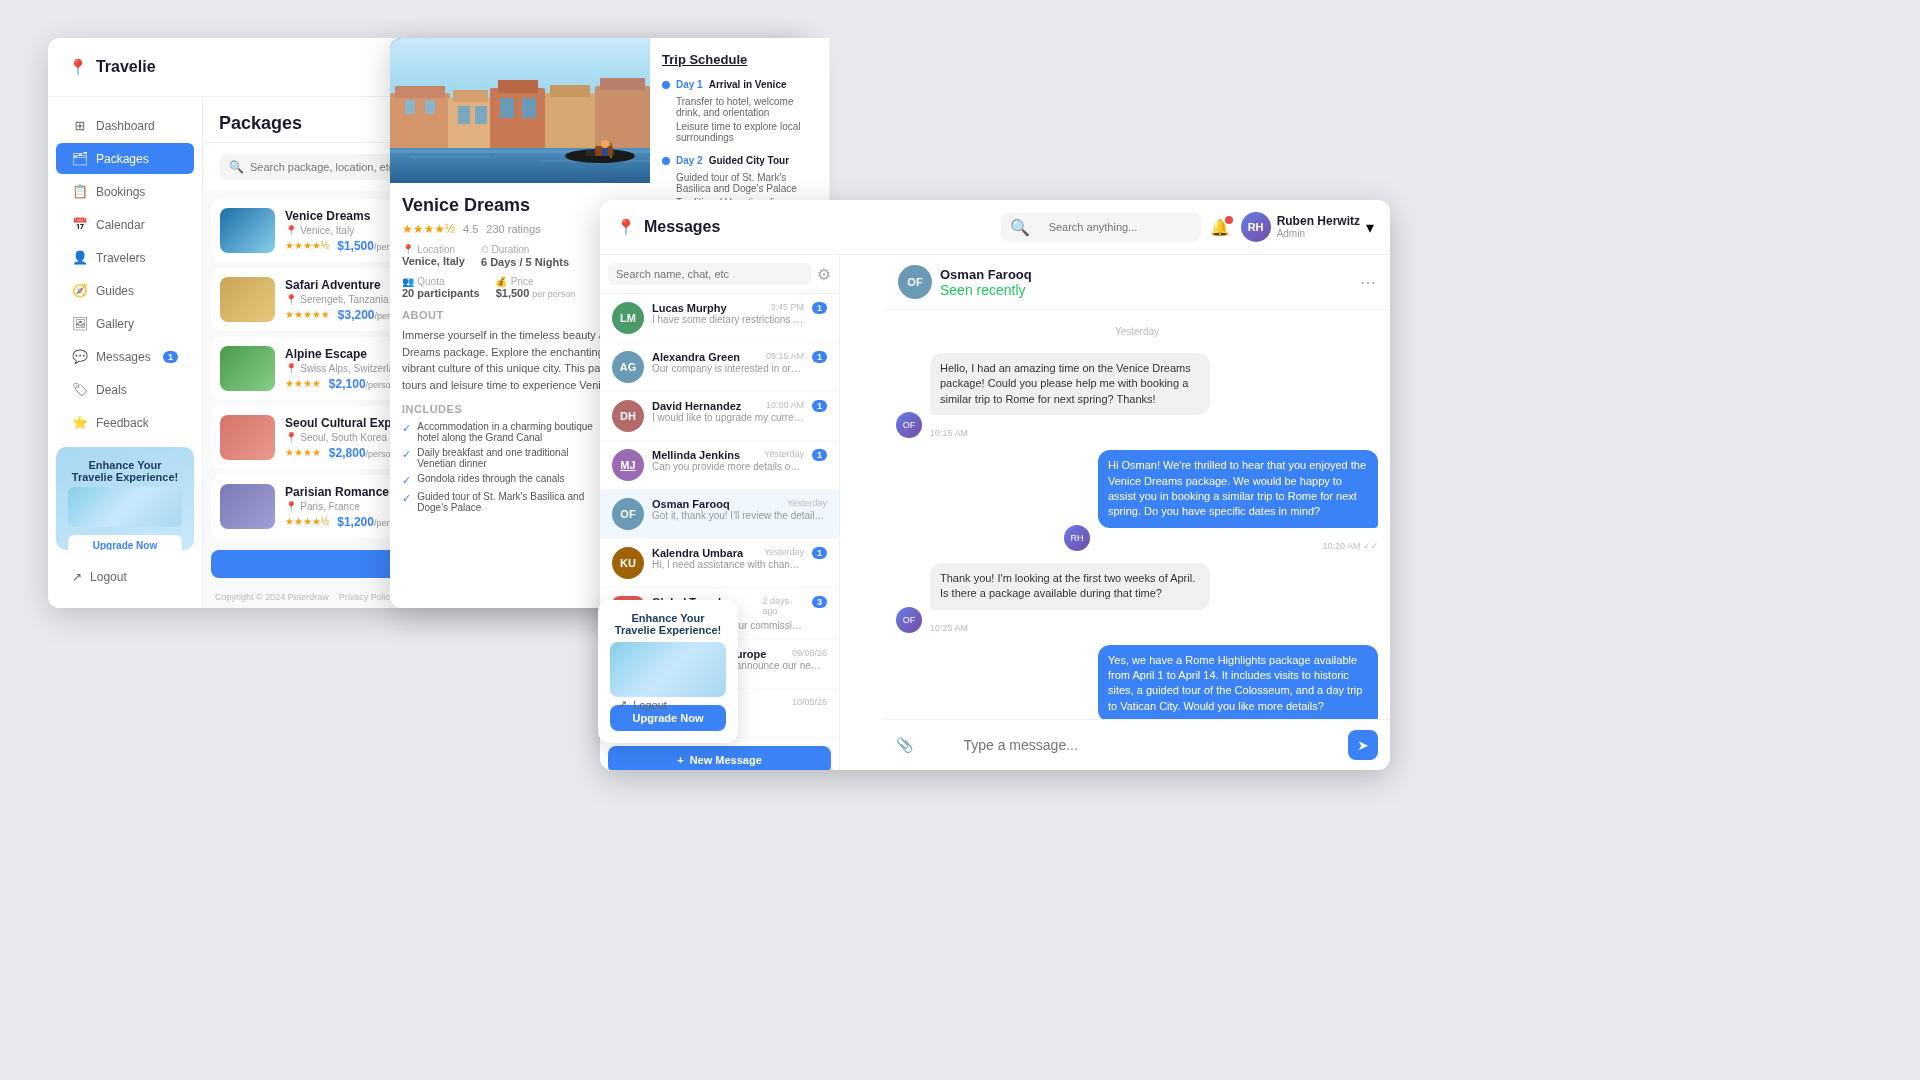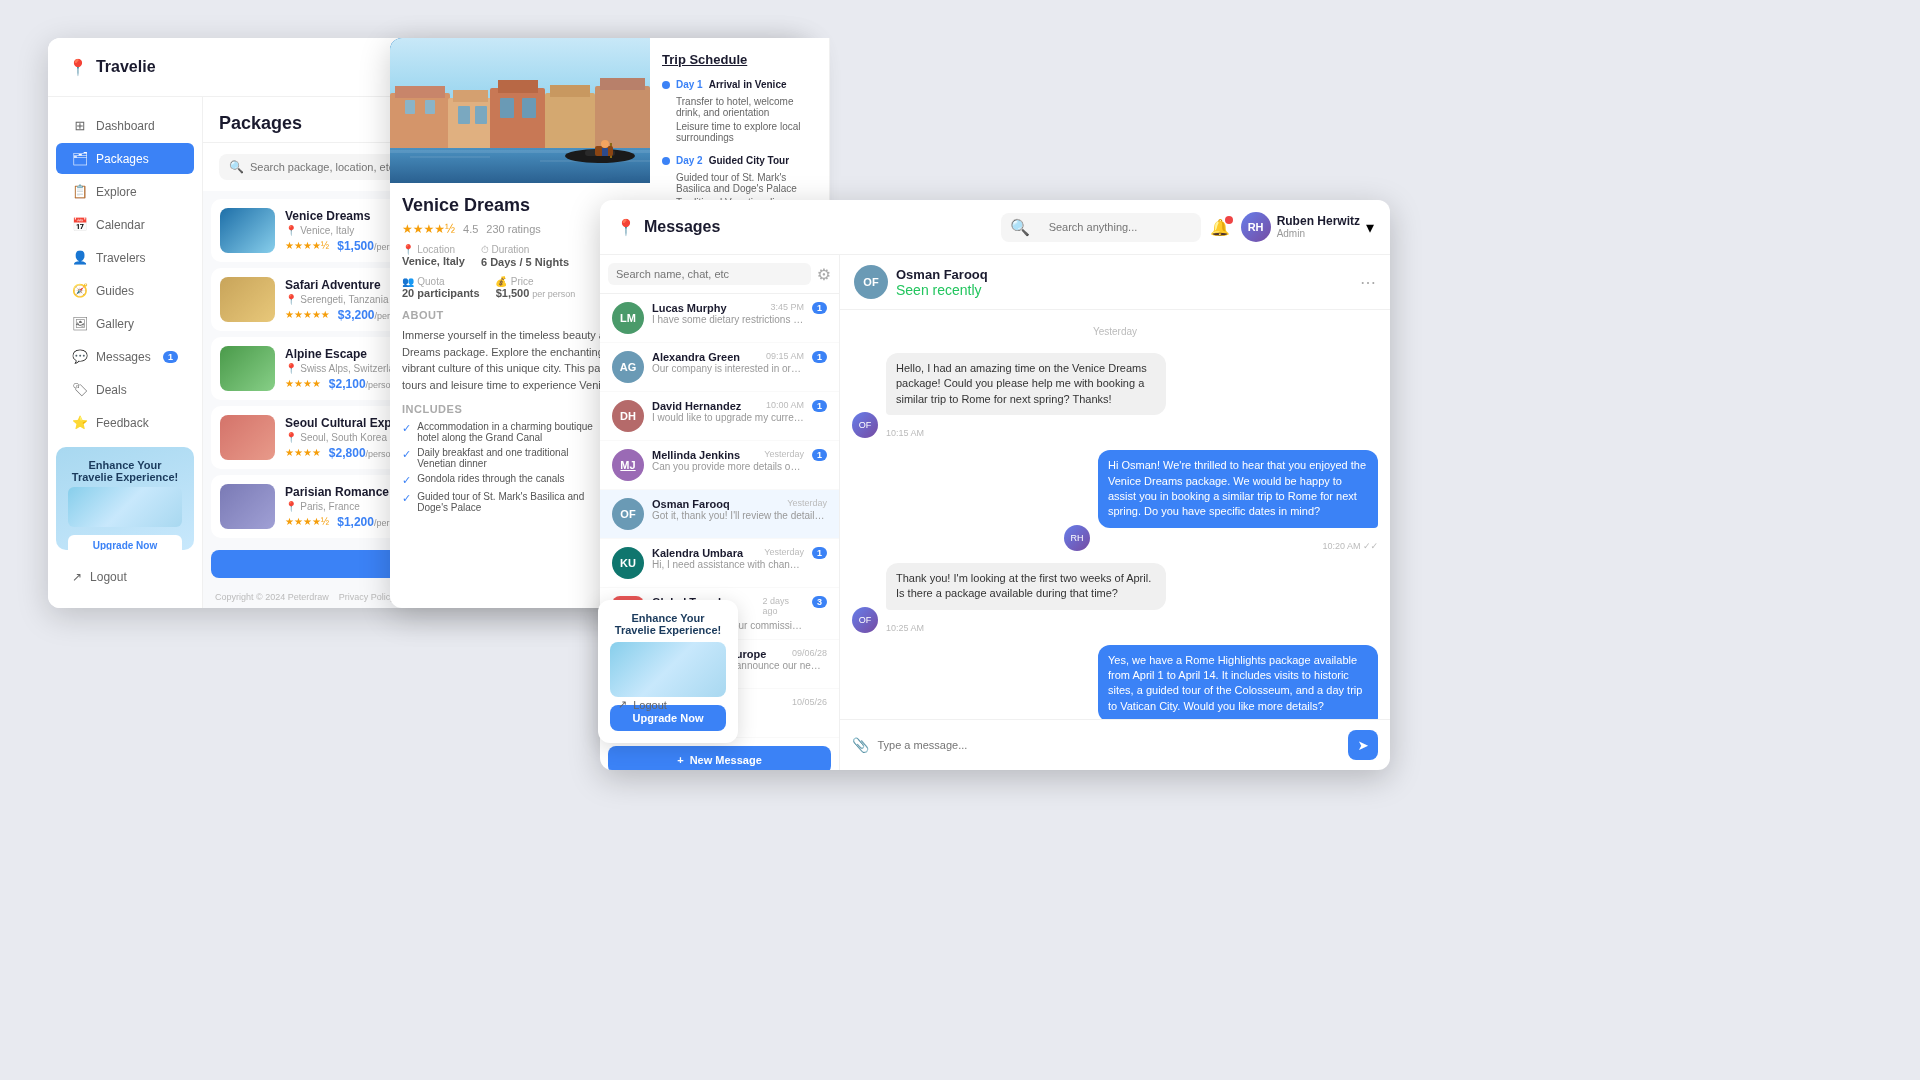--- a/index.html
+++ b/index.html
@@ -399,20 +399,21 @@
       gap: 6px;
       background: #f5f5f5;
       border-radius: 8px;
       padding: 5px 10px;
       width: 200px;
     }
     .msg-body {
       display: flex;
       flex: 1;
       overflow: hidden;
+      gap: 44px;
     }
     .contact-list {
       width: 240px;
       border-right: 1px solid #f0f0f0;
       overflow-y: auto;
       flex-shrink: 0;
     }
     .contact-search {
       padding: 8px;
       display: flex;
@@ -547,23 +548,24 @@
       align-items: center;
       gap: 8px;
       padding: 10px 12px;
       border-top: 1px solid #f0f0f0;
       flex-shrink: 0;
     }
     .chat-input {
       flex: 1;
       border: none;
       background: none;
-      font-size: 11px;
+      font-size: 14px;
       outline: none;
       color: #333;
+      margin-left: 42px;
     }
     .chat-send-btn {
       background: #3b82f6;
       color: #fff;
       border: none;
       border-radius: 8px;
       width: 30px;
       height: 30px;
       cursor: pointer;
       display: flex;
@@ -614,21 +616,21 @@
       <div class="nav-item">
         <span class="nav-icon">⊞</span>
         <span>Dashboard</span>
       </div>
       <div class="nav-item active">
         <span class="nav-icon">🗂</span>
         <span>Packages</span>
       </div>
       <div class="nav-item">
         <span class="nav-icon">📋</span>
-        <span>Explore</span>
+        <span>Bookings</span>
       </div>
       <div class="nav-item">
         <span class="nav-icon">📅</span>
         <span>Calendar</span>
       </div>
       <div class="nav-item">
         <span class="nav-icon">👤</span>
         <span>Travelers</span>
       </div>
       <div class="nav-item">
@@ -1031,21 +1033,21 @@
         <div class="contact-info">
           <div class="contact-meta">
             <span class="contact-name">Osman Farooq</span>
             <span class="contact-time">Yesterday</span>
           </div>
           <div class="contact-preview">Got it, thank you! I'll review the details and get back to you soon.</div>
         </div>
       </div>
 
       <div class="contact-item">
-        <div class="contact-avatar" style="background:#0f766e;">KU</div>
+        <div class="contact-avatar" style="background:#a16207;">KU</div>
         <div class="contact-info">
           <div class="contact-meta">
             <span class="contact-name">Kalendra Umbara</span>
             <span class="contact-time">Yesterday</span>
           </div>
           <div class="contact-preview">Hi, I need assistance with changing my travel dates for the Tokyo Cultur...</div>
         </div>
         <span class="contact-unread">1</span>
       </div>
 

